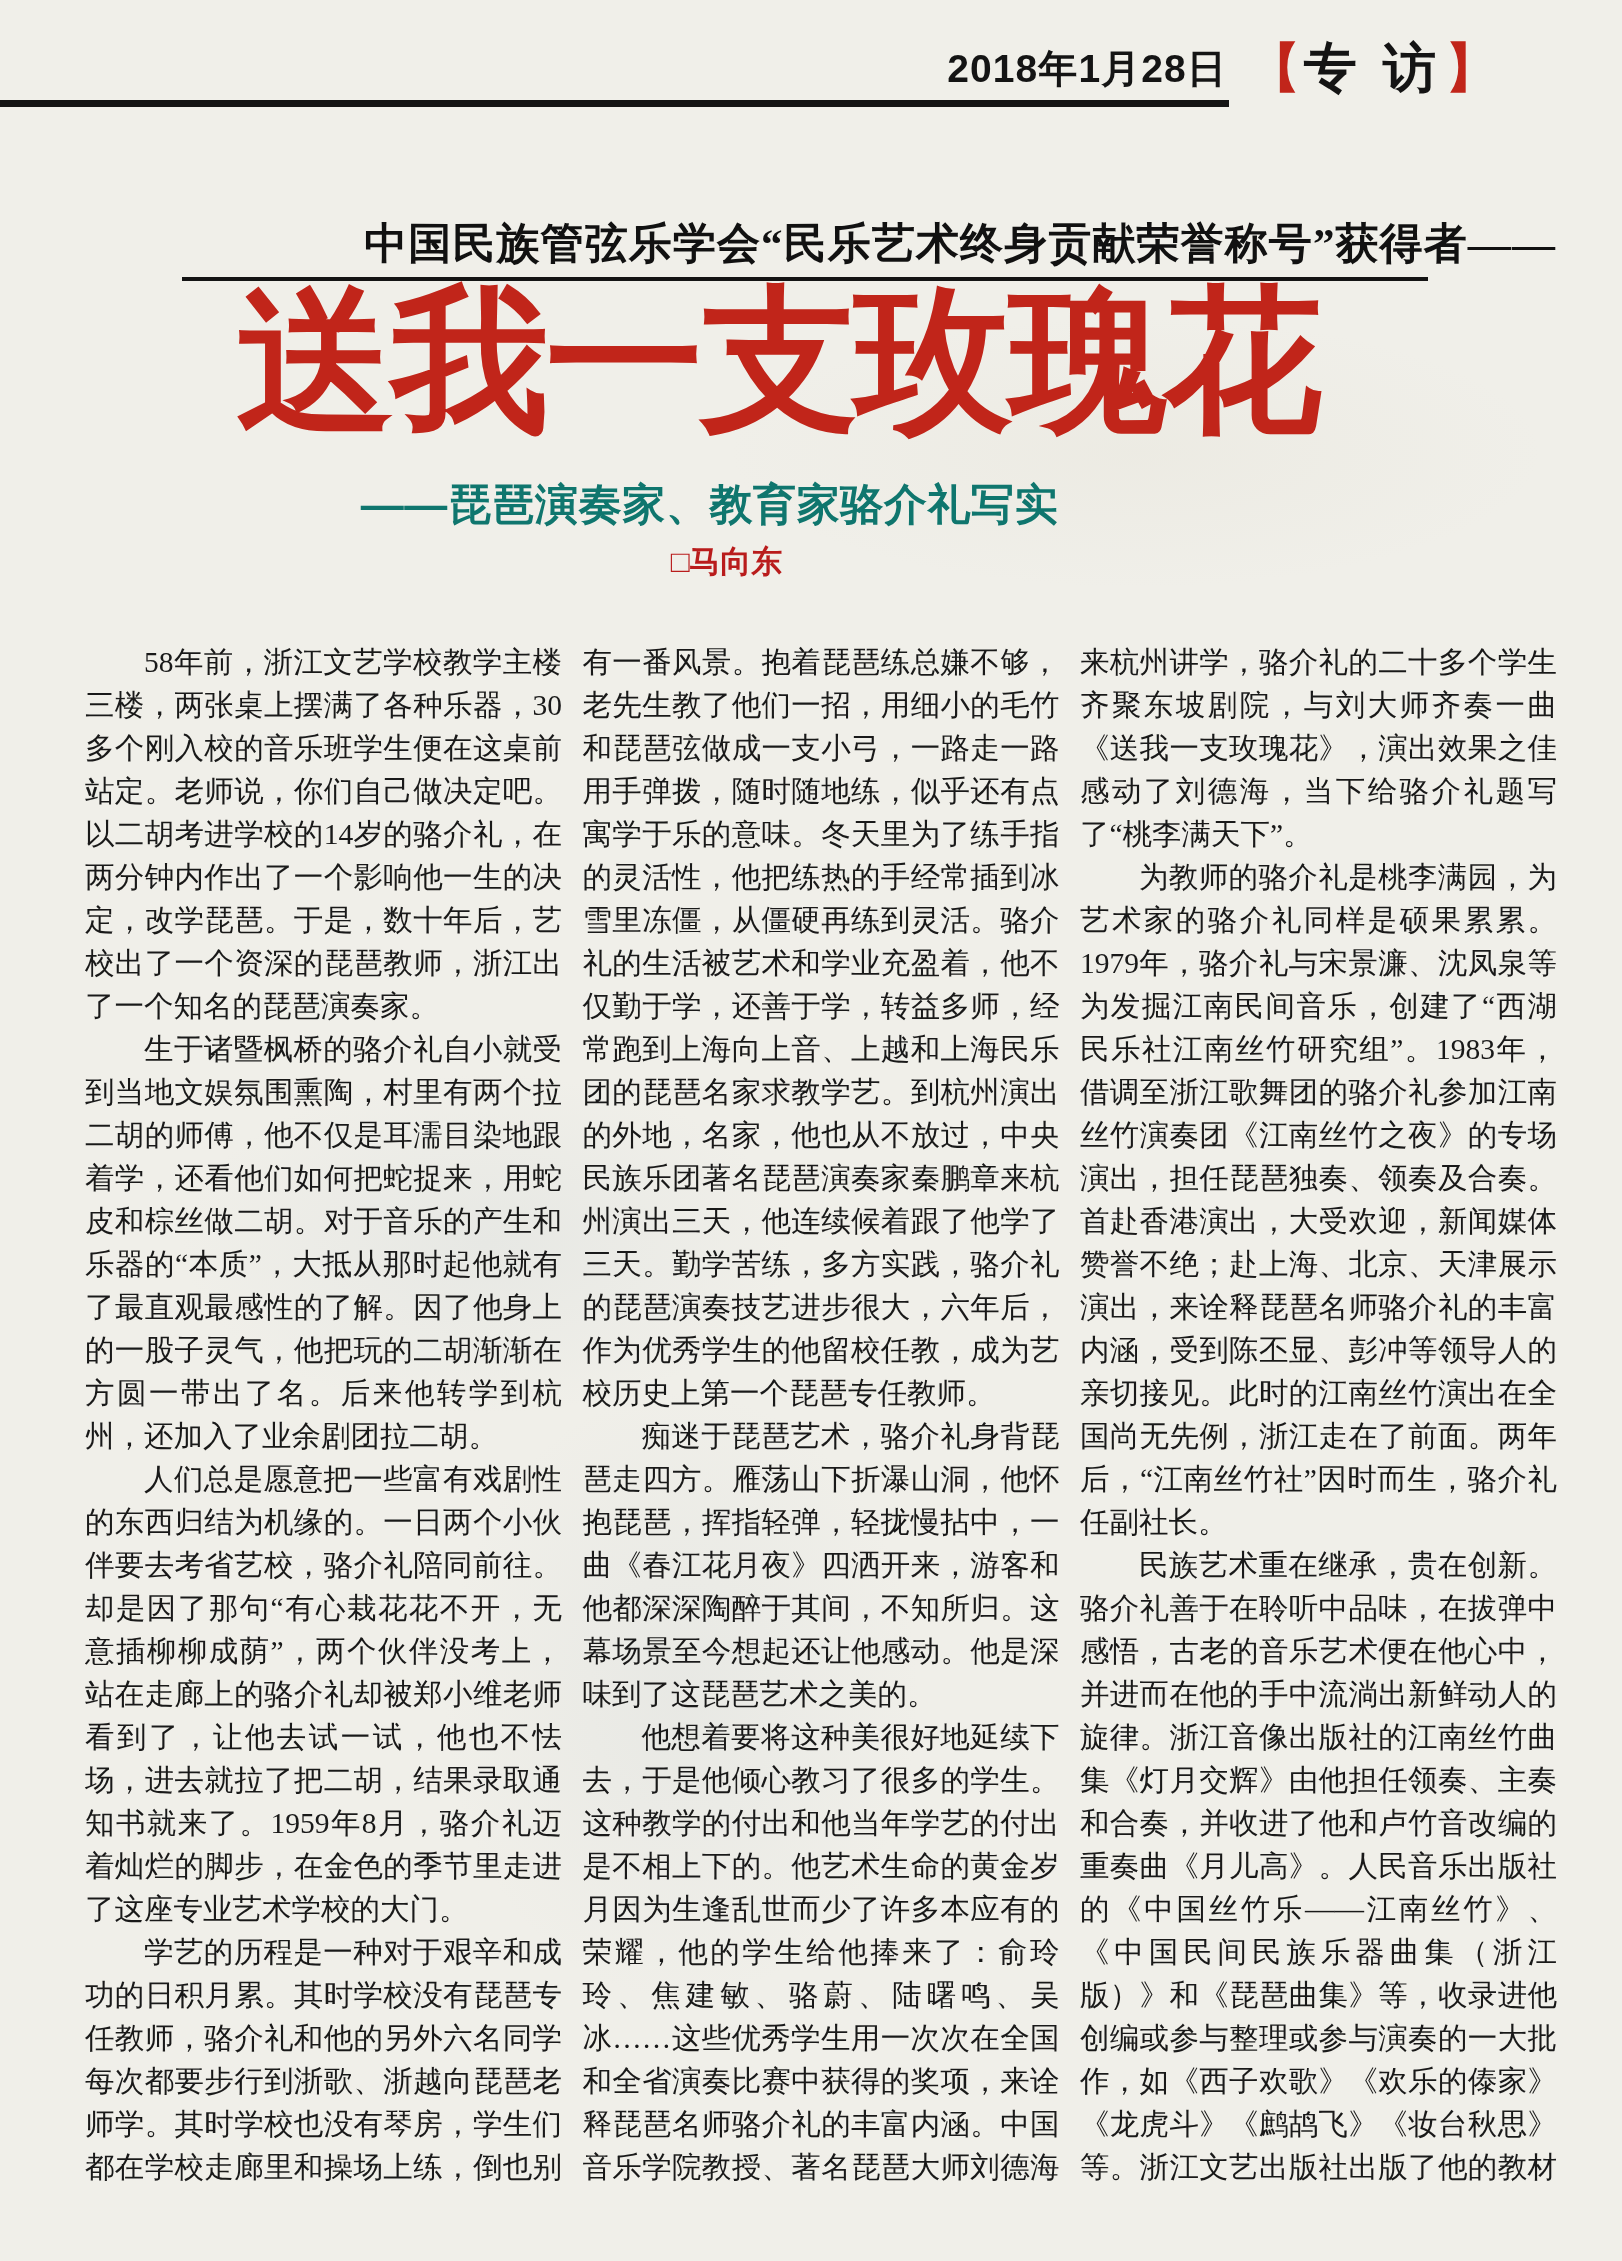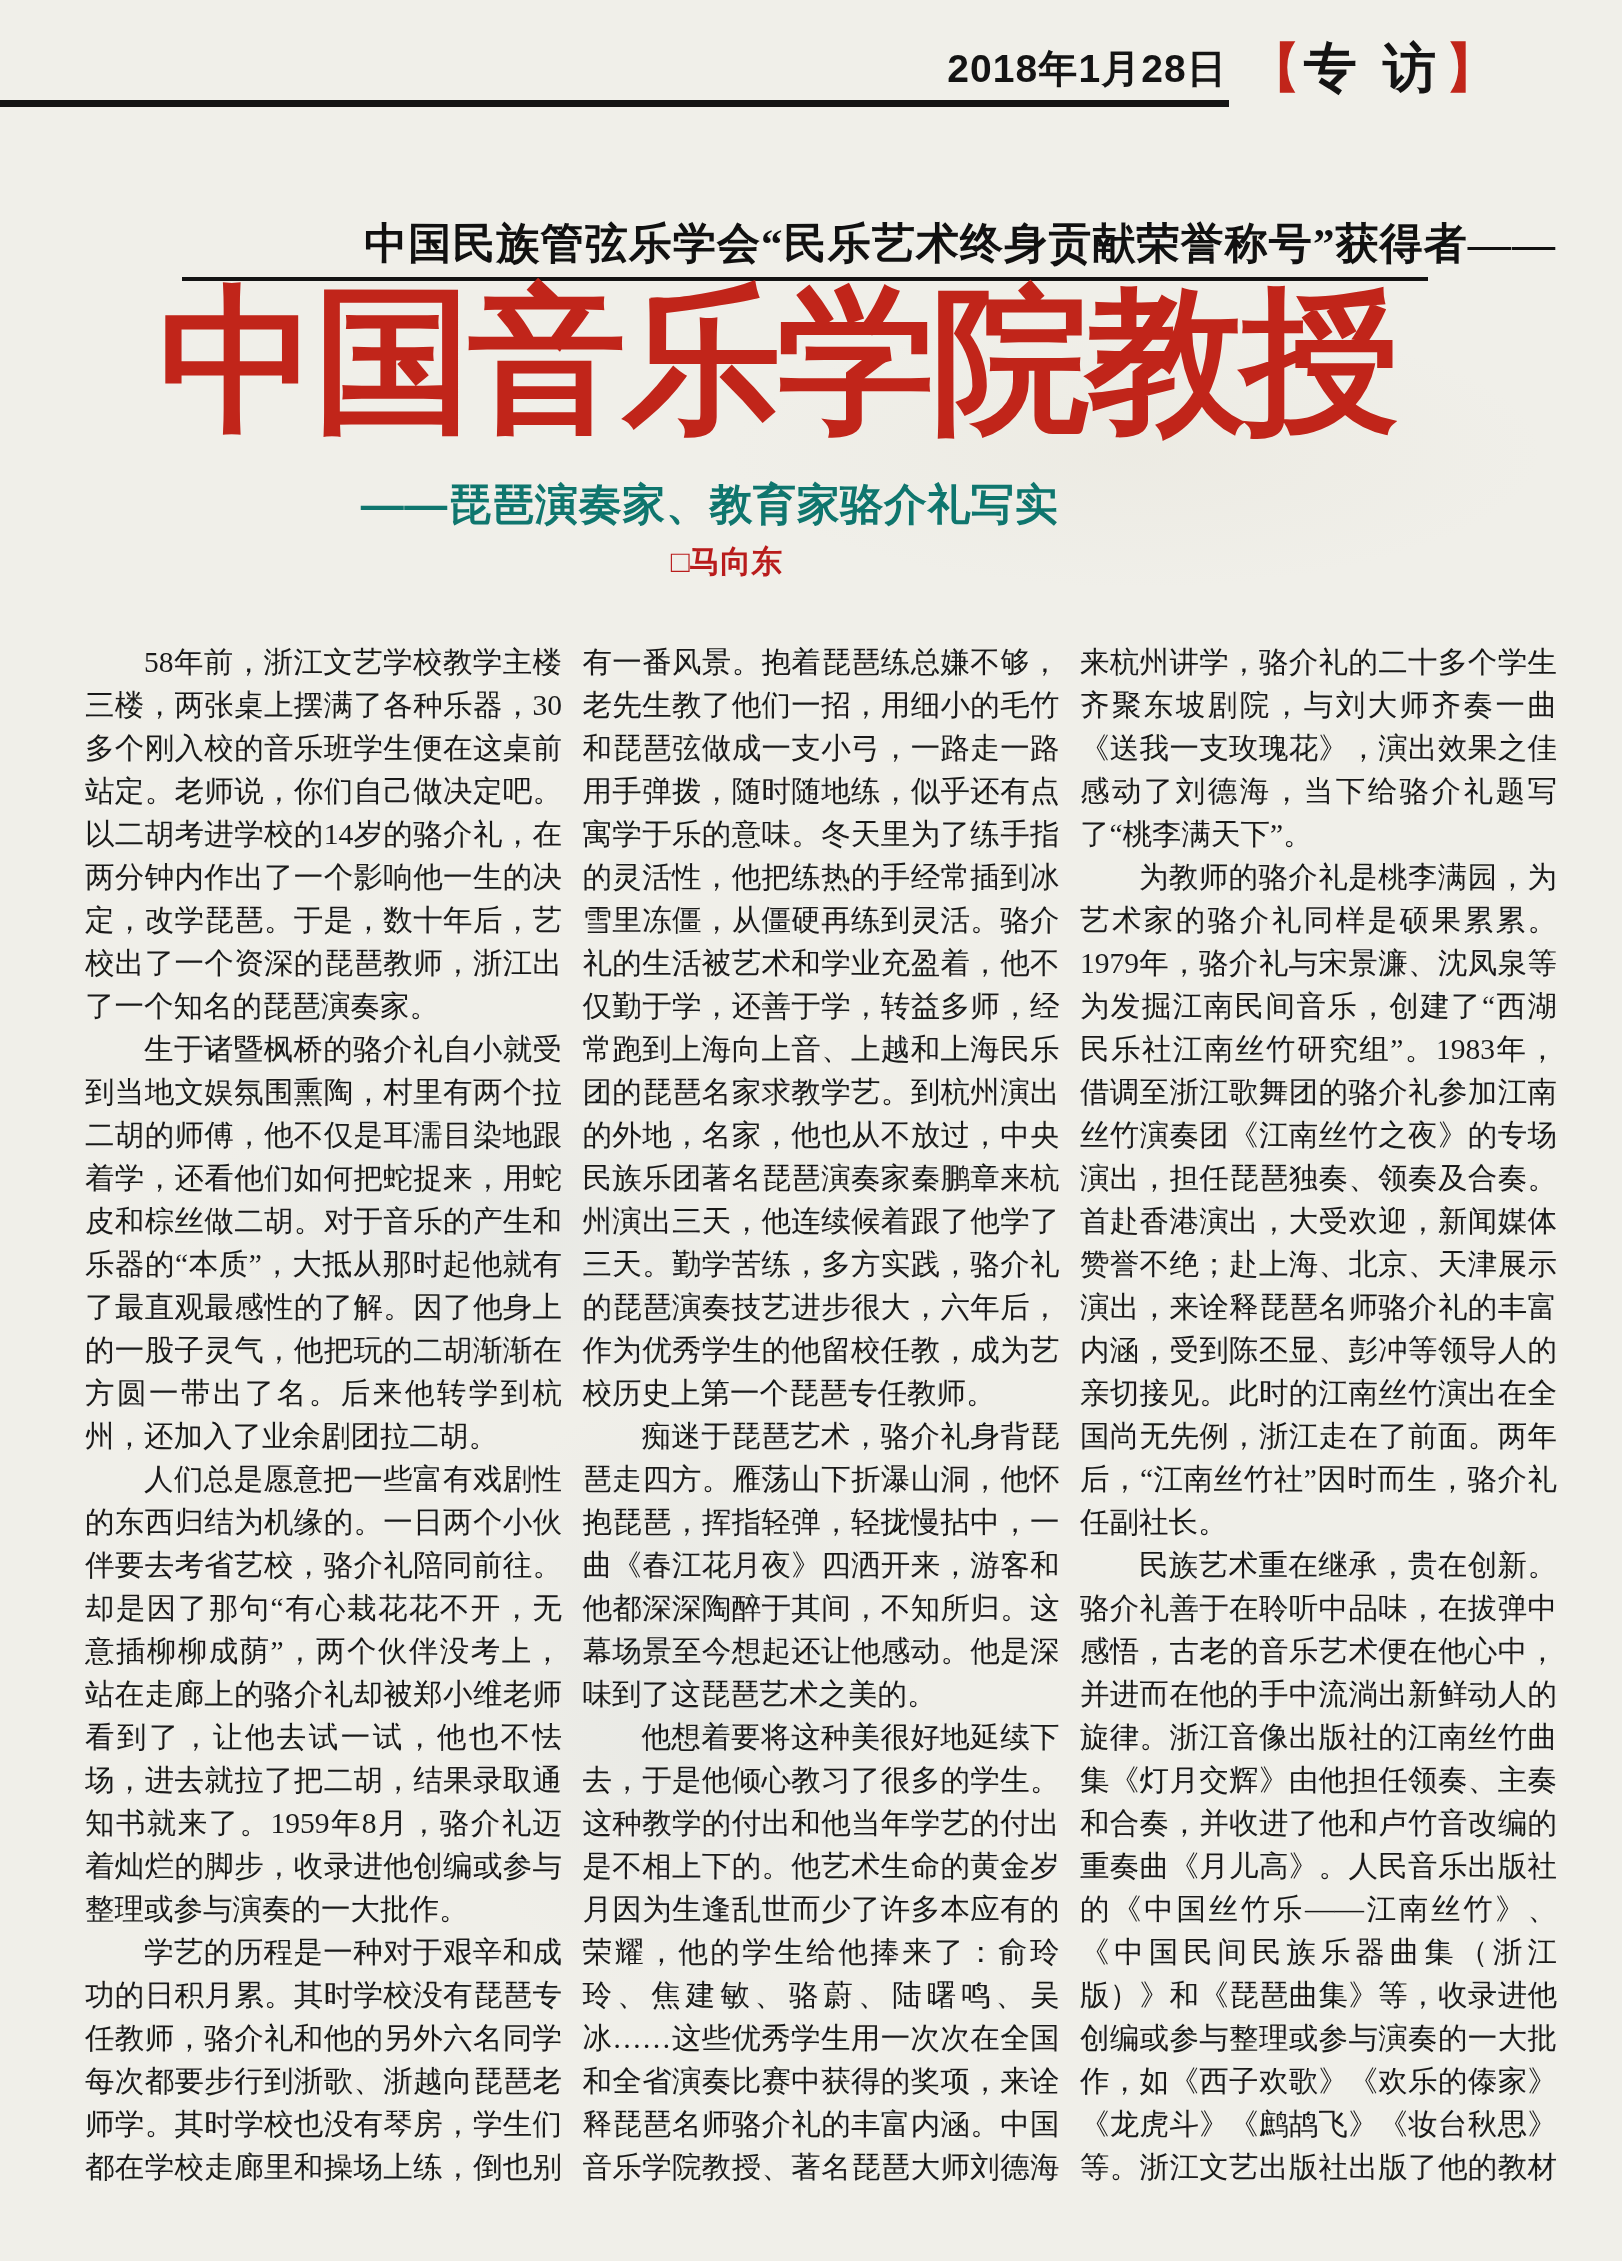--- a/index.html
+++ b/index.html
@@ -106,30 +106,30 @@
       <span class="section-text">专 访</span>
       <span class="bracket">】</span>
     </span>
   </div>
 
   <div class="top-rule"></div>
 
   <div class="kicker">中国民族管弦乐学会“民乐艺术终身贡献荣誉称号”获得者——</div>
   <div class="kicker-rule"></div>
 
-  <h1 class="title">中国音乐学院教授</h1>
+  <h1 class="title">送我一支玫瑰花</h1>
 
   <div class="subtitle">——琵琶演奏家、教育家骆介礼写实</div>
 
   <div class="byline">□马向东</div>
 
   <div class="article-body">
       <p>58年前，浙江文艺学校教学主楼三楼，两张桌上摆满了各种乐器，30多个刚入校的音乐班学生便在这桌前站定。老师说，你们自己做决定吧。以二胡考进学校的14岁的骆介礼，在两分钟内作出了一个影响他一生的决定，改学琵琶。于是，数十年后，艺校出了一个资深的琵琶教师，浙江出了一个知名的琵琶演奏家。</p>
       <p>生于诸暨枫桥的骆介礼自小就受到当地文娱氛围熏陶，村里有两个拉二胡的师傅，他不仅是耳濡目染地跟着学，还看他们如何把蛇捉来，用蛇皮和棕丝做二胡。对于音乐的产生和乐器的“本质”，大抵从那时起他就有了最直观最感性的了解。因了他身上的一股子灵气，他把玩的二胡渐渐在方圆一带出了名。后来他转学到杭州，还加入了业余剧团拉二胡。</p>
-      <p>人们总是愿意把一些富有戏剧性的东西归结为机缘的。一日两个小伙伴要去考省艺校，骆介礼陪同前往。却是因了那句“有心栽花花不开，无意插柳柳成荫”，两个伙伴没考上，站在走廊上的骆介礼却被郑小维老师看到了，让他去试一试，他也不怯场，进去就拉了把二胡，结果录取通知书就来了。1959年8月，骆介礼迈着灿烂的脚步，收录进他创编或参与整理或参与演奏的一大批作。</p>
+      <p>人们总是愿意把一些富有戏剧性的东西归结为机缘的。一日两个小伙伴要去考省艺校，骆介礼陪同前往。却是因了那句“有心栽花花不开，无意插柳柳成荫”，两个伙伴没考上，站在走廊上的骆介礼却被郑小维老师看到了，让他去试一试，他也不怯场，进去就拉了把二胡，结果录取通知书就来了。1959年8月，骆介礼迈着灿烂的脚步，在金色的季节里走进了这座专业艺术学校的大门。</p>
       <p>学艺的历程是一种对于艰辛和成功的日积月累。其时学校没有琵琶专任教师，骆介礼和他的另外六名同学每次都要步行到浙歌、浙越向琵琶老师学。其时学校也没有琴房，学生们都在学校走廊里和操场上练，倒也别有一番风景。抱着琵琶练总嫌不够，老先生教了他们一招，用细小的毛竹和琵琶弦做成一支小弓，一路走一路用手弹拨，随时随地练，似乎还有点寓学于乐的意味。冬天里为了练手指的灵活性，他把练热的手经常插到冰雪里冻僵，从僵硬再练到灵活。骆介礼的生活被艺术和学业充盈着，他不仅勤于学，还善于学，转益多师，经常跑到上海向上音、上越和上海民乐团的琵琶名家求教学艺。到杭州演出的外地，名家，他也从不放过，中央民族乐团著名琵琶演奏家秦鹏章来杭州演出三天，他连续候着跟了他学了三天。勤学苦练，多方实践，骆介礼的琵琶演奏技艺进步很大，六年后，作为优秀学生的他留校任教，成为艺校历史上第一个琵琶专任教师。</p>
       <p>痴迷于琵琶艺术，骆介礼身背琵琶走四方。雁荡山下折瀑山洞，他怀抱琵琶，挥指轻弹，轻拢慢拈中，一曲《春江花月夜》四洒开来，游客和他都深深陶醉于其间，不知所归。这幕场景至今想起还让他感动。他是深味到了这琵琶艺术之美的。</p>
       <p>他想着要将这种美很好地延续下去，于是他倾心教习了很多的学生。这种教学的付出和他当年学艺的付出是不相上下的。他艺术生命的黄金岁月因为生逢乱世而少了许多本应有的荣耀，他的学生给他捧来了：俞玲玲、焦建敏、骆蔚、陆曙鸣、吴冰……这些优秀学生用一次次在全国和全省演奏比赛中获得的奖项，来诠释琵琶名师骆介礼的丰富内涵。中国音乐学院教授、著名琵琶大师刘德海来杭州讲学，骆介礼的二十多个学生齐聚东坡剧院，与刘大师齐奏一曲《送我一支玫瑰花》，演出效果之佳感动了刘德海，当下给骆介礼题写了“桃李满天下”。</p>
       <p>为教师的骆介礼是桃李满园，为艺术家的骆介礼同样是硕果累累。1979年，骆介礼与宋景濂、沈凤泉等为发掘江南民间音乐，创建了“西湖民乐社江南丝竹研究组”。1983年，借调至浙江歌舞团的骆介礼参加江南丝竹演奏团《江南丝竹之夜》的专场演出，担任琵琶独奏、领奏及合奏。首赴香港演出，大受欢迎，新闻媒体赞誉不绝；赴上海、北京、天津展示演出，来诠释琵琶名师骆介礼的丰富内涵，受到陈丕显、彭冲等领导人的亲切接见。此时的江南丝竹演出在全国尚无先例，浙江走在了前面。两年后，“江南丝竹社”因时而生，骆介礼任副社长。</p>
       <p>民族艺术重在继承，贵在创新。骆介礼善于在聆听中品味，在拔弹中感悟，古老的音乐艺术便在他心中，并进而在他的手中流淌出新鲜动人的旋律。浙江音像出版社的江南丝竹曲集《灯月交辉》由他担任领奏、主奏和合奏，并收进了他和卢竹音改编的重奏曲《月儿高》。人民音乐出版社的《中国丝竹乐——江南丝竹》、《中国民间民族乐器曲集（浙江版）》和《琵琶曲集》等，收录进他创编或参与整理或参与演奏的一大批作，如《西子欢歌》《欢乐的傣家》《龙虎斗》《鹧鸪飞》《妆台秋思》等。浙江文艺出版社出版了他的教材专集《循序渐进学弹琵琶》。他的音乐作品被中央人民广播电台和省电台编制成保留曲目的，更是不胜枚举。他的艺术成就使他成为国家一级演奏员和中国音协琵琶研究会、中国民族管弦乐学会等专家理事。</p>
     </div>
 
 </div>
 
 

